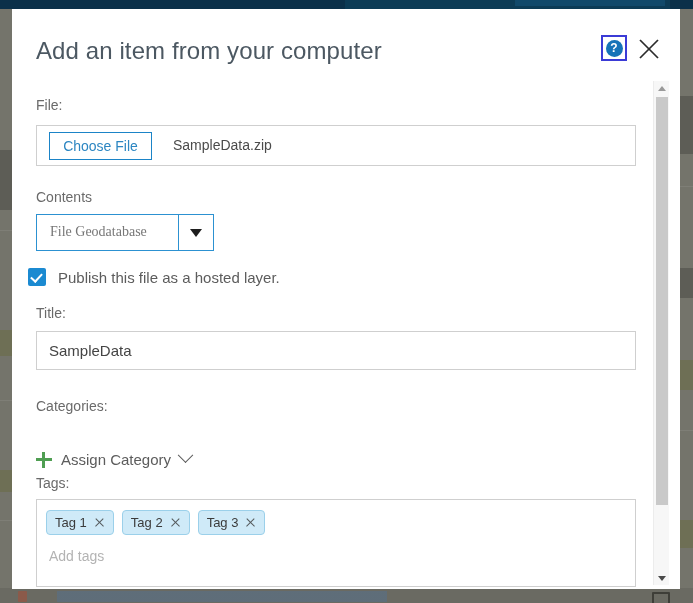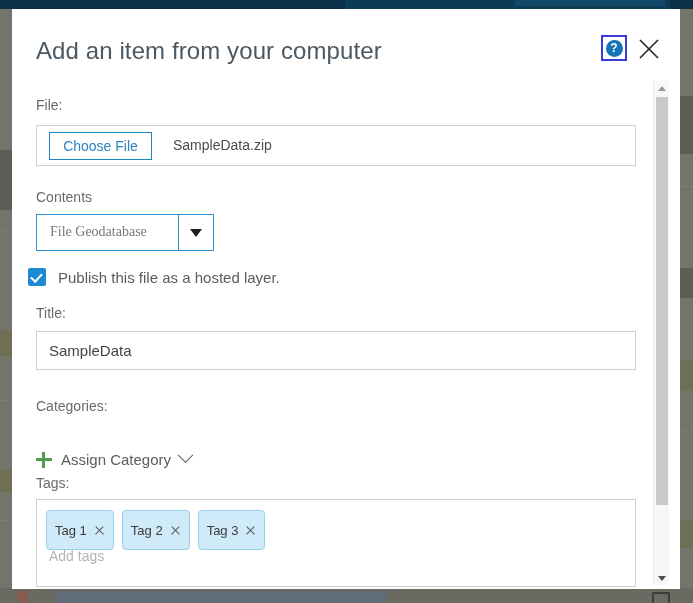--- a/index.html
+++ b/index.html
@@ -344,21 +344,21 @@
   .tag-row {
     position: absolute;
     left: 9px; top: 10px;
     display: flex;
     gap: 8px;
   }
   .tag-chip {
     display: flex;
     align-items: center;
     gap: 7px;
-    height: 40px;
+    height: 25px;
     padding: 0 8px;
     background: #cfeaf8;
     border: 1px solid #9bd0ea;
     border-radius: 4px;
     font-size: 13px;
     color: #3b3b3b;
     box-sizing: border-box;
     cursor: default;
   }
   .tag-x {

